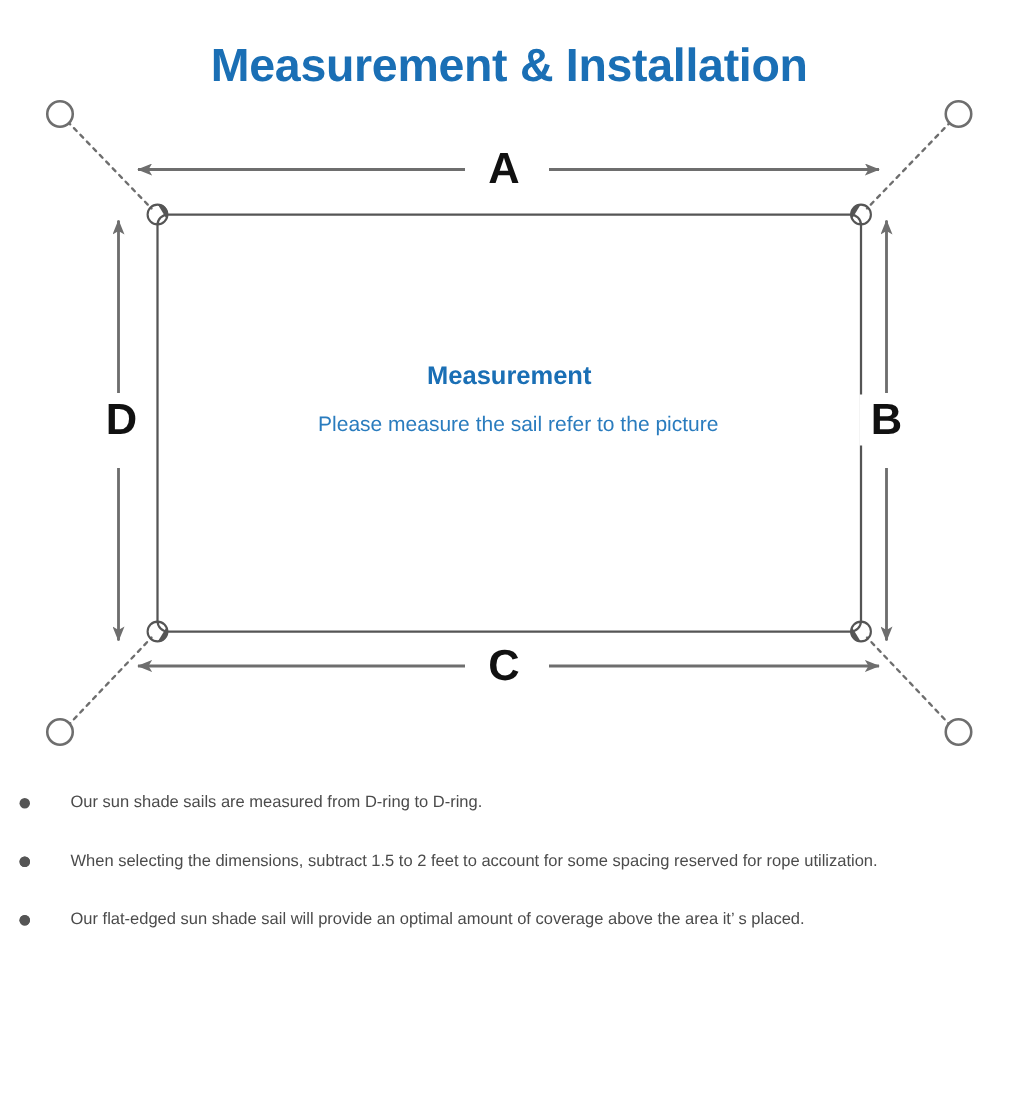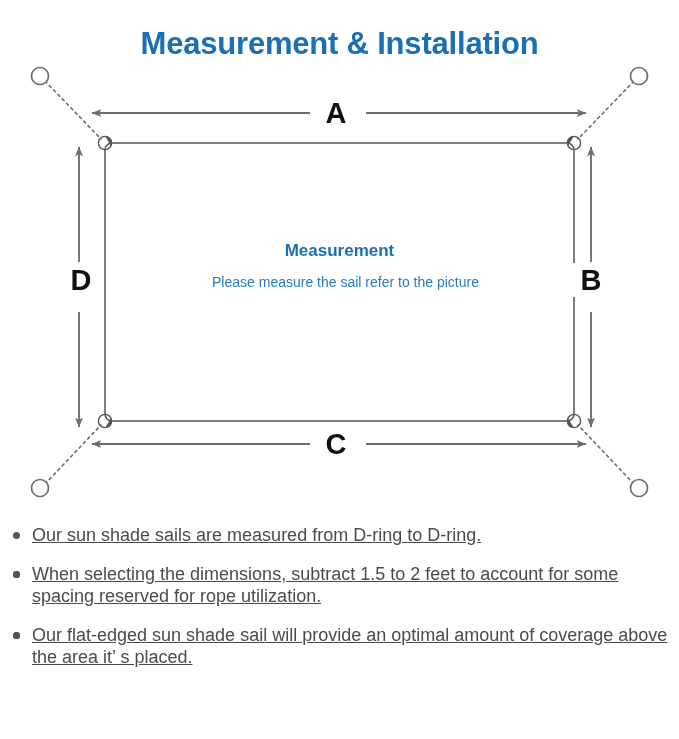--- a/index.html
+++ b/index.html
@@ -90,27 +90,26 @@
 
   
   .notes {
     position: absolute;
     left: 0;
     top: 524px;
     width: 679px;
   }
   .note {
     position: relative;
-    padding-left: 32px;
+    padding-left: 47px;
     padding-right: 6px;
     margin-bottom: 17px;
-    font-size: 18px;
+    font-size: 11px;
     line-height: 22px;
     color: #4b4b4b;
-    text-decoration: underline;
   }
   .note .dot {
     position: absolute;
     left: 13px;
     top: 8px;
     width: 7px;
     height: 7px;
     border-radius: 50%;
     background: #555555;
   }

